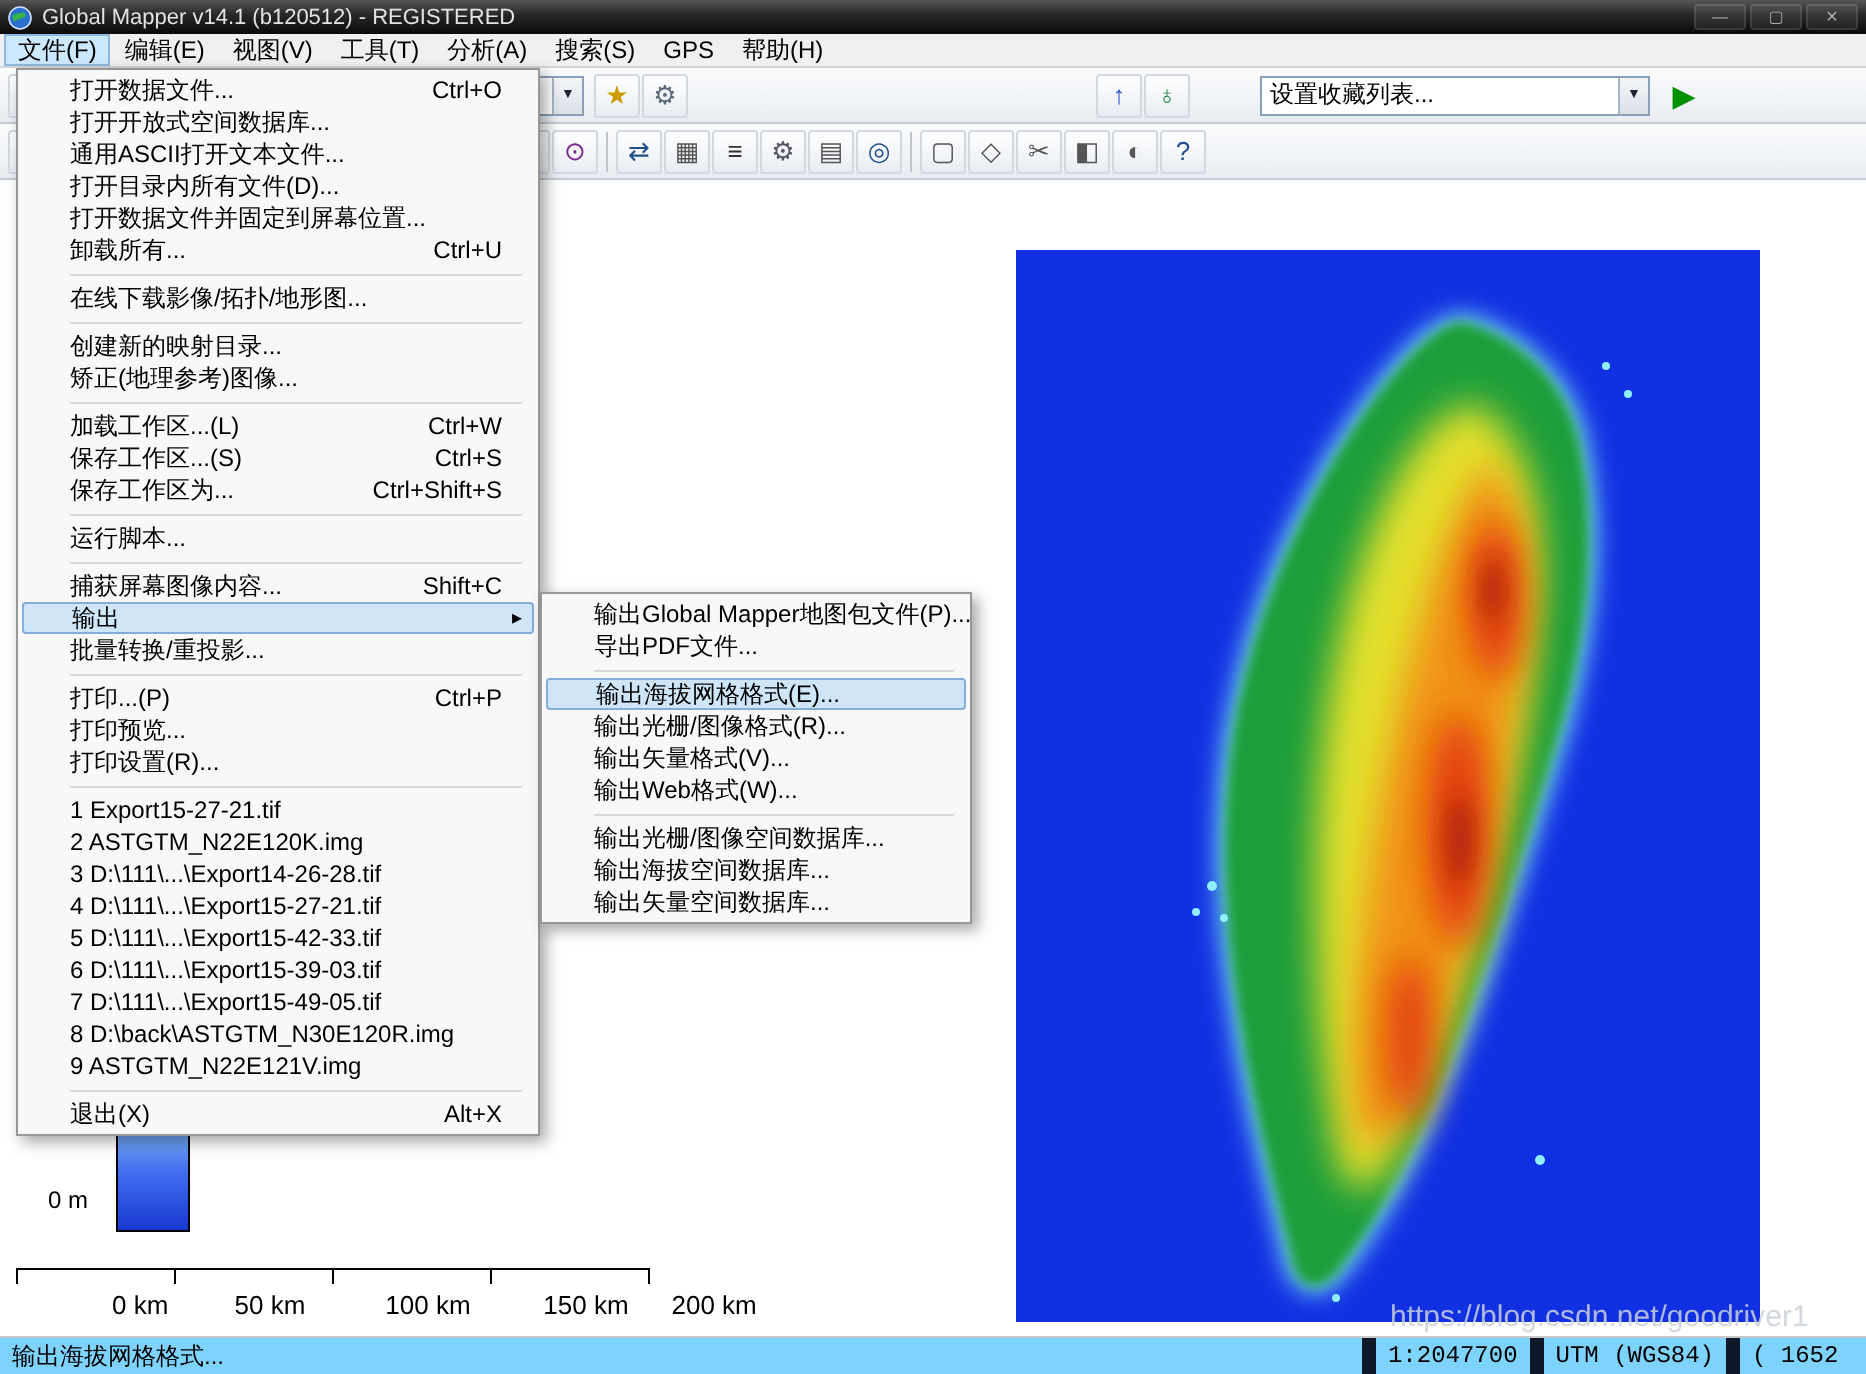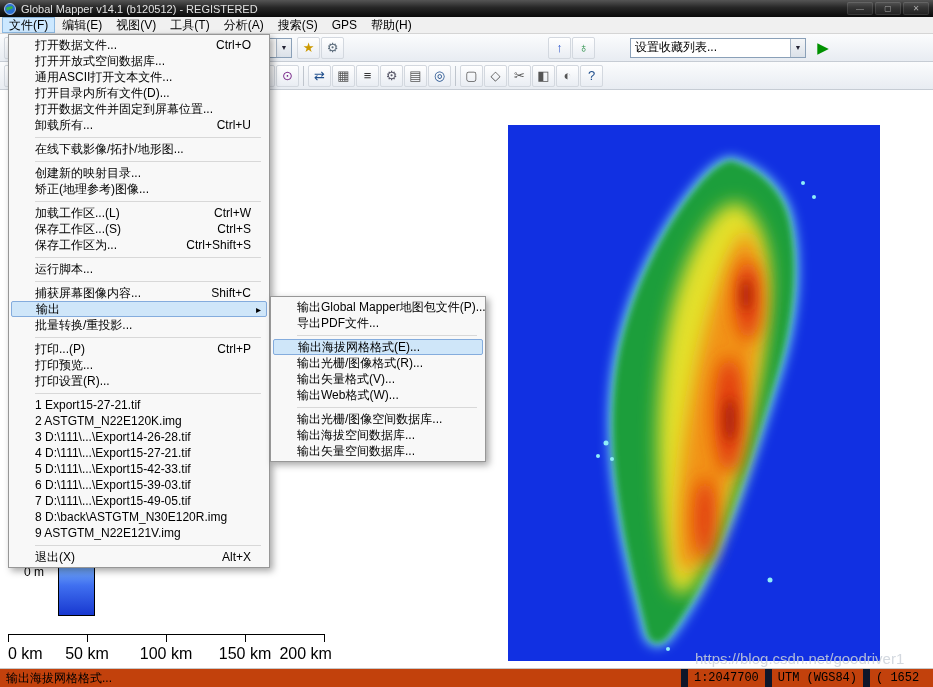--- a/index.html
+++ b/index.html
@@ -33,48 +33,48 @@
           font-size: 13px; border: 1px solid #d3d8df; border-radius: 2px;
           background: linear-gradient(#ffffff, #e9edf3); }
   .tsep { width: 1px; height: 20px; background: #bfc5cd; margin: 0 4px; flex: 0 0 auto; }
   .combo { height: 20px; border: 1px solid #8aa0b8; background: #fff; display: flex;
            align-items: center; margin: 0 5px; flex: 0 0 auto; }
   .combo-text { padding: 0 4px; white-space: nowrap; overflow: hidden; }
   .combo-arrow { margin-left: auto; width: 15px; align-self: stretch; font-size: 7px; color: #223;
                  background: linear-gradient(#f4f6f8, #dbe1e9); border-left: 1px solid #a8b6c6;
                  display: flex; align-items: center; justify-content: center; }
   .combo.map-view { width: 92px; }
-  .combo.favorites { width: 176px; }
+  .combo.favorites { width: 195px; }
   .spacer-a { width: 204px; flex: 0 0 auto; }
   .spacer-b { width: 30px; flex: 0 0 auto; }
   .runbtn { width: 24px; height: 22px; color: #009100; font-size: 15px;
             display: flex; align-items: center; justify-content: center; }
 
   
   .mainarea { position: absolute; top: 90px; left: 0; right: 0; bottom: 19px; background: #fff; overflow: hidden; }
   .raster { position: absolute; left: 508px; top: 35px; width: 372px; height: 536px; background: #1130e2; }
 
   .legend-bar { position: absolute; left: 58px; top: 458px; width: 37px; height: 68px;
                 border: 1px solid #000; background: linear-gradient(#a9e6ff, #4070f0 55%, #1838d0); }
-  .legend-label { position: absolute; left: 24px; top: 475px; font-size: 12px; color: #000; }
+  .legend-label { position: absolute; left: 24px; top: 503px; font-size: 12px; color: #000; }
 
   .scalebar { position: absolute; left: 8px; top: 532px; width: 316px; height: 42px; }
   .scale-line { position: absolute; top: 12px; left: 0; right: 0; border-top: 1px solid #000; }
   .scale-ticks { position: absolute; top: 12px; left: 0; right: 0; height: 30px; }
   .scale-tick { position: absolute; top: 0; }
   .tickmark { width: 1px; height: 8px; background: #000; }
-  .ticklabel { font-size: 16px; margin-top: 3px; white-space: nowrap; transform: translateX(-50%); }
+  .ticklabel { font-size: 13px; margin-top: 3px; white-space: nowrap; transform: translateX(-50%); margin-left: 48px; }
   .scale-tick.edge-left .ticklabel { transform: none; }
   .scale-tick.edge-right .ticklabel { transform: translateX(-85%); }
 
   .watermark { position: absolute; left: 695px; top: 560px; font-size: 15px;
                color: rgba(203,209,217,0.85); white-space: nowrap; z-index: 8; }
 
   
-  .statusbar { position: absolute; left: 0; right: 0; bottom: 0; height: 19px; background: #c2410c;
+  .statusbar { position: absolute; left: 0; right: 0; bottom: 0; height: 19px; background: #7dd3fc;
                border-top: 1px solid #c8c8c8; display: flex; align-items: center; font-size: 12px; }
   .status-msg { padding: 0 6px; white-space: nowrap; }
   .status-right { margin-left: auto; display: flex; height: 100%; align-items: center; }
   .status-cell { border-left: 7px solid #0f172a; padding: 0 6px; height: 100%;
                  display: flex; align-items: center; white-space: nowrap; overflow: hidden; font-family: Liberation Mono, monospace; }
   .status-cell.coords { width: 70px; }
 
   
   .menu-popup, .submenu-popup { position: absolute; background: #f8f8f8; border: 1px solid #979797;
         box-shadow: 3px 3px 7px rgba(0,0,0,0.35); z-index: 50; padding: 2px; }

